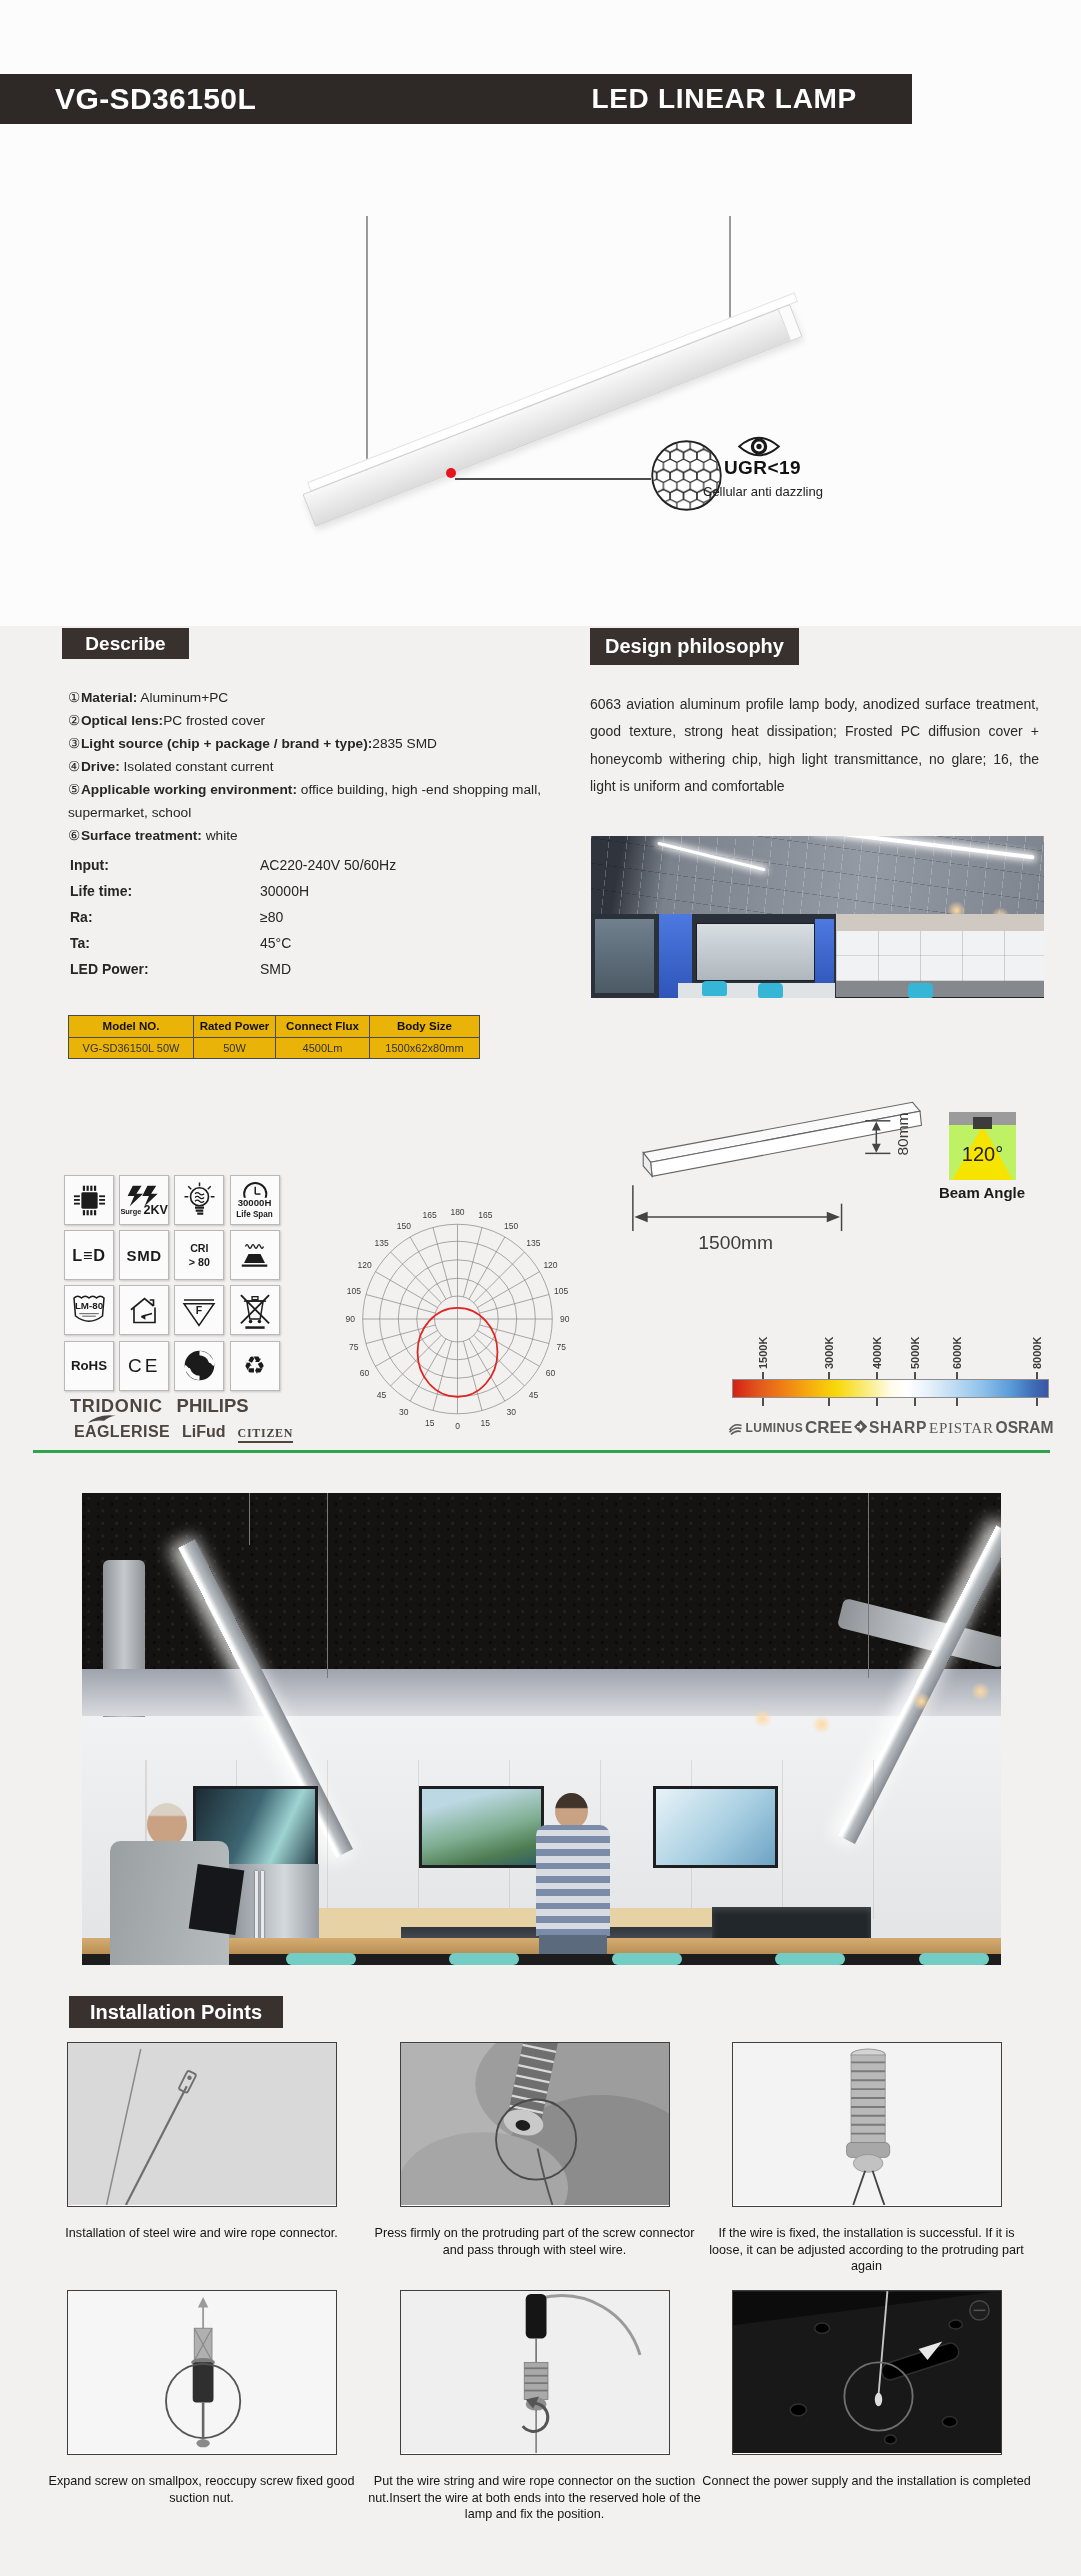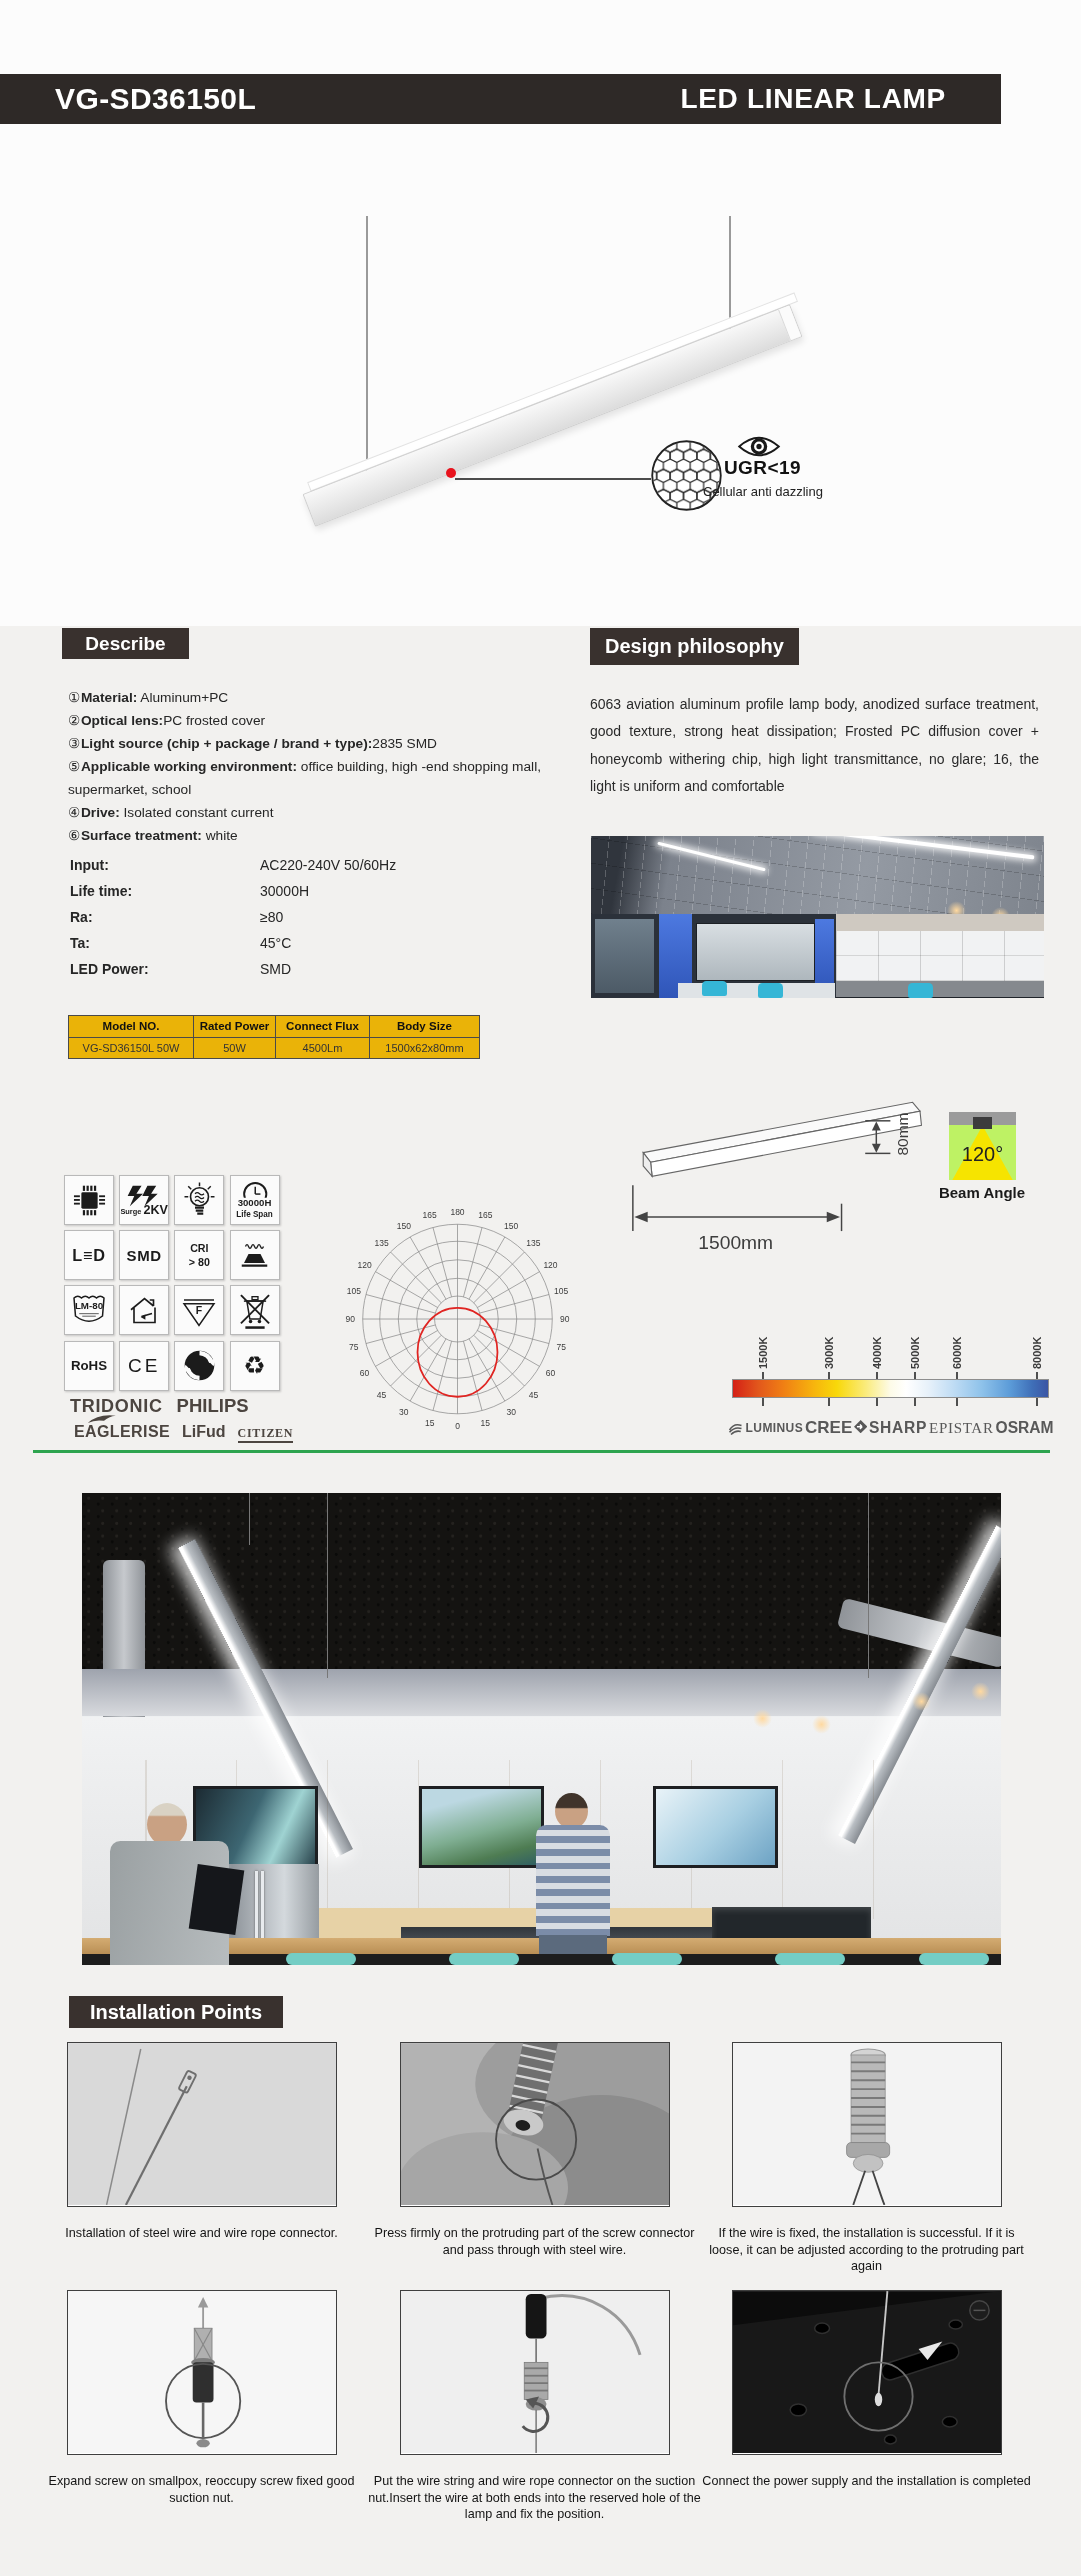--- a/index.html
+++ b/index.html
@@ -2,21 +2,21 @@
 <html style="font-size:12px"><head>
 <meta charset="utf-8">
 <style>
   *{margin:0;padding:0;box-sizing:border-box}
   body{font-family:"Liberation Sans",sans-serif;background:#ffffff;color:#222}
   #page{position:relative;width:1082px;height:2576px;background:#f2f1ef;overflow:hidden}
   .abs{position:absolute}
 
   
   .hero{position:absolute;top:0;left:0;width:1082px;height:626px;background:#fcfcfc}
-  .header-bar{position:absolute;top:74px;left:0;width:1001px;height:50px;background:#2e2927;display:flex;align-items:center;justify-content:space-between;padding:0 55px}
+  .header-bar{position:absolute;top:74px;left:0;width:912px;height:50px;background:#2e2927;display:flex;align-items:center;justify-content:space-between;padding:0 55px}
   .header-bar .model{font-size:30px;font-weight:bold;color:#fff;letter-spacing:0.4px}
   .header-bar .prod{font-size:28px;font-weight:bold;color:#fff;letter-spacing:0.7px}
   .wire{position:absolute;width:1.5px;background:#9a9a9a}
   .lamp-top{position:absolute;left:291px;top:387px;width:523px;height:9.6px;background:#ffffff;border:0.7px solid #e3e3e3;transform:rotate(-21.3deg)}
   .lamp-body{position:absolute;left:291px;top:398px;width:523px;height:35px;background:linear-gradient(#f8f8f8,#e9e9e9 55%,#dcdcdc);border:0.7px solid #cfcfcf;border-radius:1.5px;transform:rotate(-21.3deg);box-shadow:0 4.4px 7.4px rgba(0,0,0,.10)}
   .lamp-endcap{position:absolute;right:0;top:0;width:12px;height:100%;background:#fbfbfb;border-left:0.7px solid #d8d8d8}
   .red-dot{position:absolute;left:446px;top:468px;width:10.4px;height:10.4px;border-radius:50%;background:#e8131d}
   .leader{position:absolute;left:455px;top:478px;width:196px;height:1.5px;background:#4c4c4c}
   .ugr-title{position:absolute;left:724px;top:457px;font-size:19px;font-weight:bold;color:#111;letter-spacing:0.4px}
   .ugr-cap{position:absolute;left:703px;top:484px;font-size:13px;color:#222}
@@ -171,22 +171,22 @@
   </div>
 
   <div class="sec-h" style="left:62px;top:628px;width:127px;height:31px;font-size:19px">
     <span>Describe</span>
   </div>
 
   <div class="d-list">
     <div><span class="d-num">①</span><b>Material:</b><span> Aluminum+PC</span></div>
     <div><span class="d-num">②</span><b>Optical lens:</b><span>PC frosted cover</span></div>
     <div><span class="d-num">③</span><b>Light source (chip + package / brand + type):</b><span>2835 SMD</span></div>
+    <div><span class="d-num">④</span><b>Drive:</b><span> Isolated constant current</span></div>
     <div><span class="d-num">⑤</span><b>Applicable working environment:</b><span> office building, high -end shopping mall, supermarket, school</span></div>
-    <div><span class="d-num">④</span><b>Drive:</b><span> Isolated constant current</span></div>
     <div><span class="d-num">⑥</span><b>Surface treatment:</b><span> white</span></div>
   </div>
 
   <div class="spec-rows">
     <div class="spec-row">
         <span class="sl">Input:</span>
         <span>AC220-240V 50/60Hz</span>
       </div>
     <div class="spec-row">
         <span class="sl">Life time:</span>

